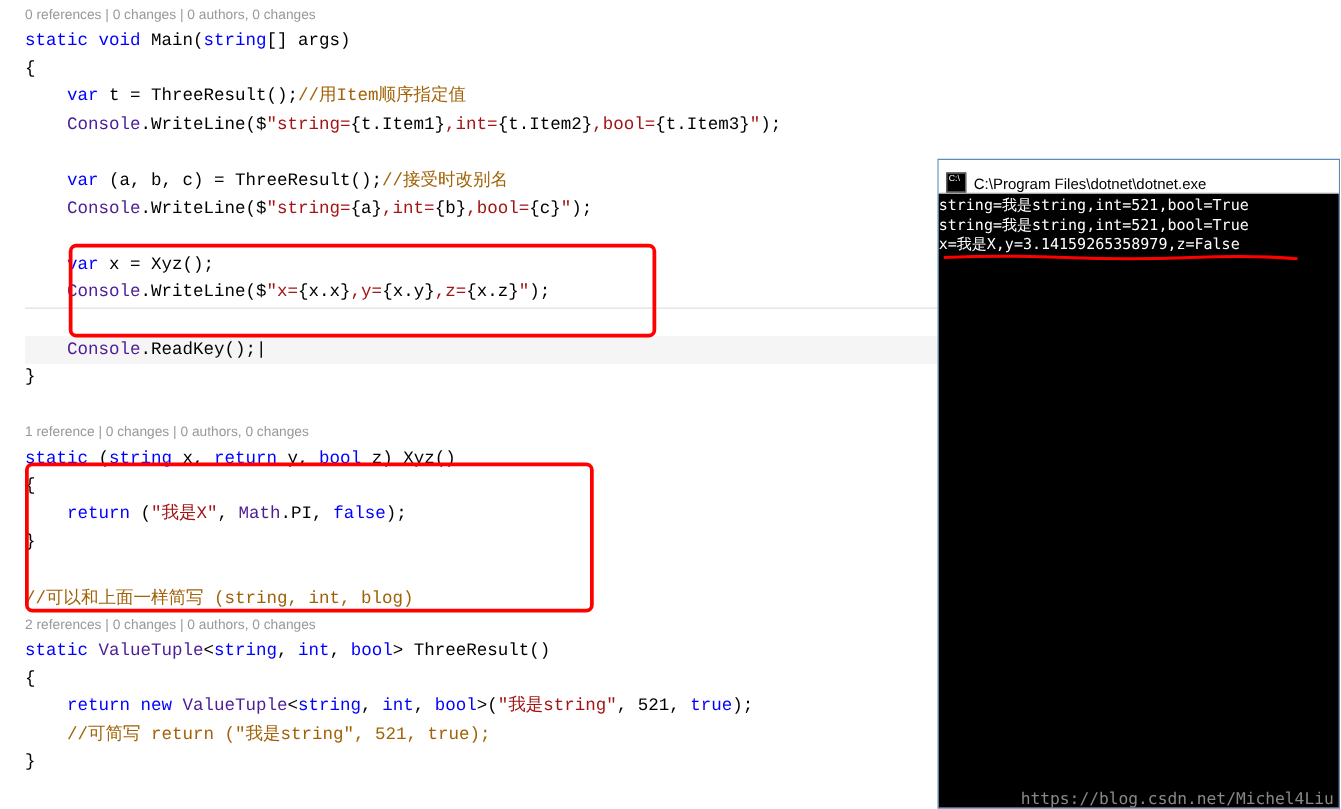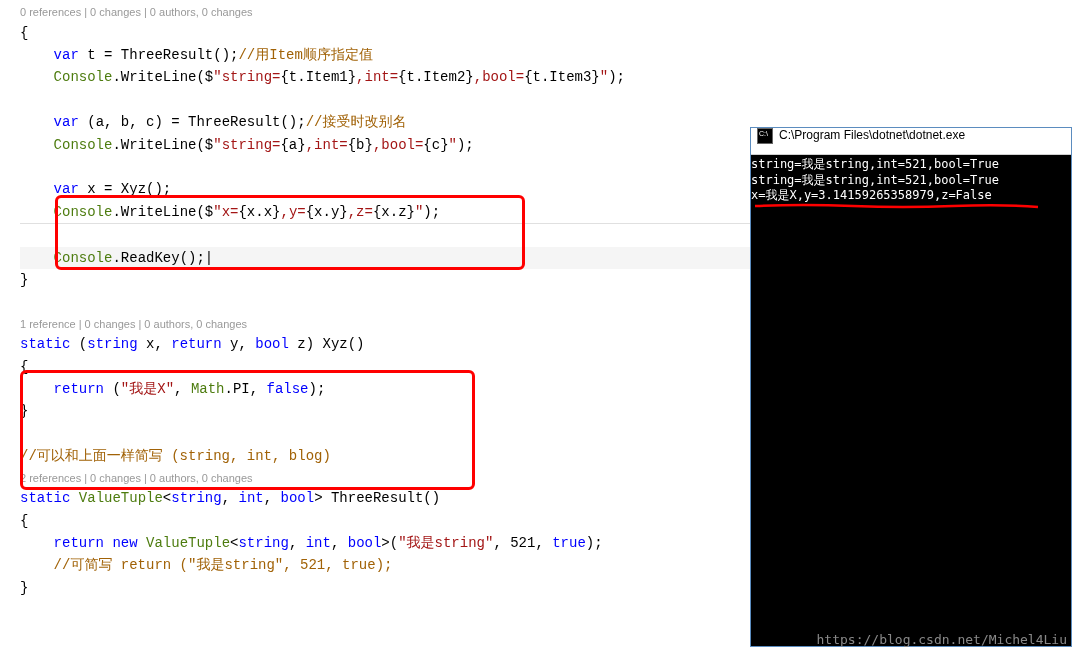--- a/index.html
+++ b/index.html
@@ -26,21 +26,21 @@
       position: relative;
     }
     .codelens {
       font-size: 11px;
       color: #999;
       white-space: pre;
       font-family: 'Segoe UI', sans-serif;
       margin-top: 2px;
     }
     .kw-blue { color: #0000ff; }
-    .kw-type { color: #4d7c0f; text-align: center; }
+    .kw-type { color: #4c1d95; text-align: center; }
     .kw-green { color: #a16207; }
     .kw-red { color: #a31515; }
     
     .red-box {
       position: absolute;
       border: 3px solid #ff0000;
       border-radius: 6px;
       pointer-events: none;
     }
     .box1 { left: 55px; top: 195px; width: 470px; height: 75px; }
@@ -53,21 +53,21 @@
       width: 322px;
       height: 520px;
       border: 1px solid #5b8cbf;
       background: #fff;
     }
     .console-titlebar {
       background: #fff;
       border-bottom: 1px solid #d0d0d0;
       height: 27px;
       display: flex;
-      align-items: flex-start;
+      align-items: flex-end;
       padding-left: 6px;
       font-family: 'Segoe UI', Tahoma, sans-serif;
       font-size: 12px;
     }
     .console-icon {
       width: 16px;
       height: 16px;
       margin-right: 6px;
       background: #000;
       border: 1px solid #666;
@@ -114,20 +114,21 @@
     }
     .cursor-line {
       background: #f5f5f5;
     }
   </style>
 </head>
 <body>
 
 <div class="code-area">
   <div class="codelens">0 references | 0 changes | 0 authors, 0 changes</div>
+  <div class="code-line"><span class="kw-blue">static</span> <span class="kw-blue">void</span><span> Main(</span><span class="kw-blue">string</span><span>[] args)</span></div>
   <div class="code-line"><span>{</span></div>
   <div class="code-line">    <span class="kw-blue">var</span><span> t = ThreeResult();</span><span class="kw-green">//用Item顺序指定值</span></div>
   <div class="code-line">    <span class="kw-type">Console</span><span>.WriteLine($</span><span class="kw-red">"string=</span><span>{t.Item1}</span><span class="kw-red">,int=</span><span>{t.Item2}</span><span class="kw-red">,bool=</span><span>{t.Item3}</span><span class="kw-red">"</span><span>);</span></div>
   <div class="code-line">&nbsp;</div>
   <div class="code-line">    <span class="kw-blue">var</span><span> (a, b, c) = ThreeResult();</span><span class="kw-green">//接受时改别名</span></div>
   <div class="code-line">    <span class="kw-type">Console</span><span>.WriteLine($</span><span class="kw-red">"string=</span><span>{a}</span><span class="kw-red">,int=</span><span>{b}</span><span class="kw-red">,bool=</span><span>{c}</span><span class="kw-red">"</span><span>);</span></div>
   <div class="code-line">&nbsp;</div>
   <div class="code-line">    <span class="kw-blue">var</span><span> x = Xyz();</span></div>
   <div class="code-line">    <span class="kw-type">Console</span><span>.WriteLine($</span><span class="kw-red">"x=</span><span>{x.x}</span><span class="kw-red">,y=</span><span>{x.y}</span><span class="kw-red">,z=</span><span>{x.z}</span><span class="kw-red">"</span><span>);</span></div>
   <div class="code-line thin-border-top">&nbsp;</div>

